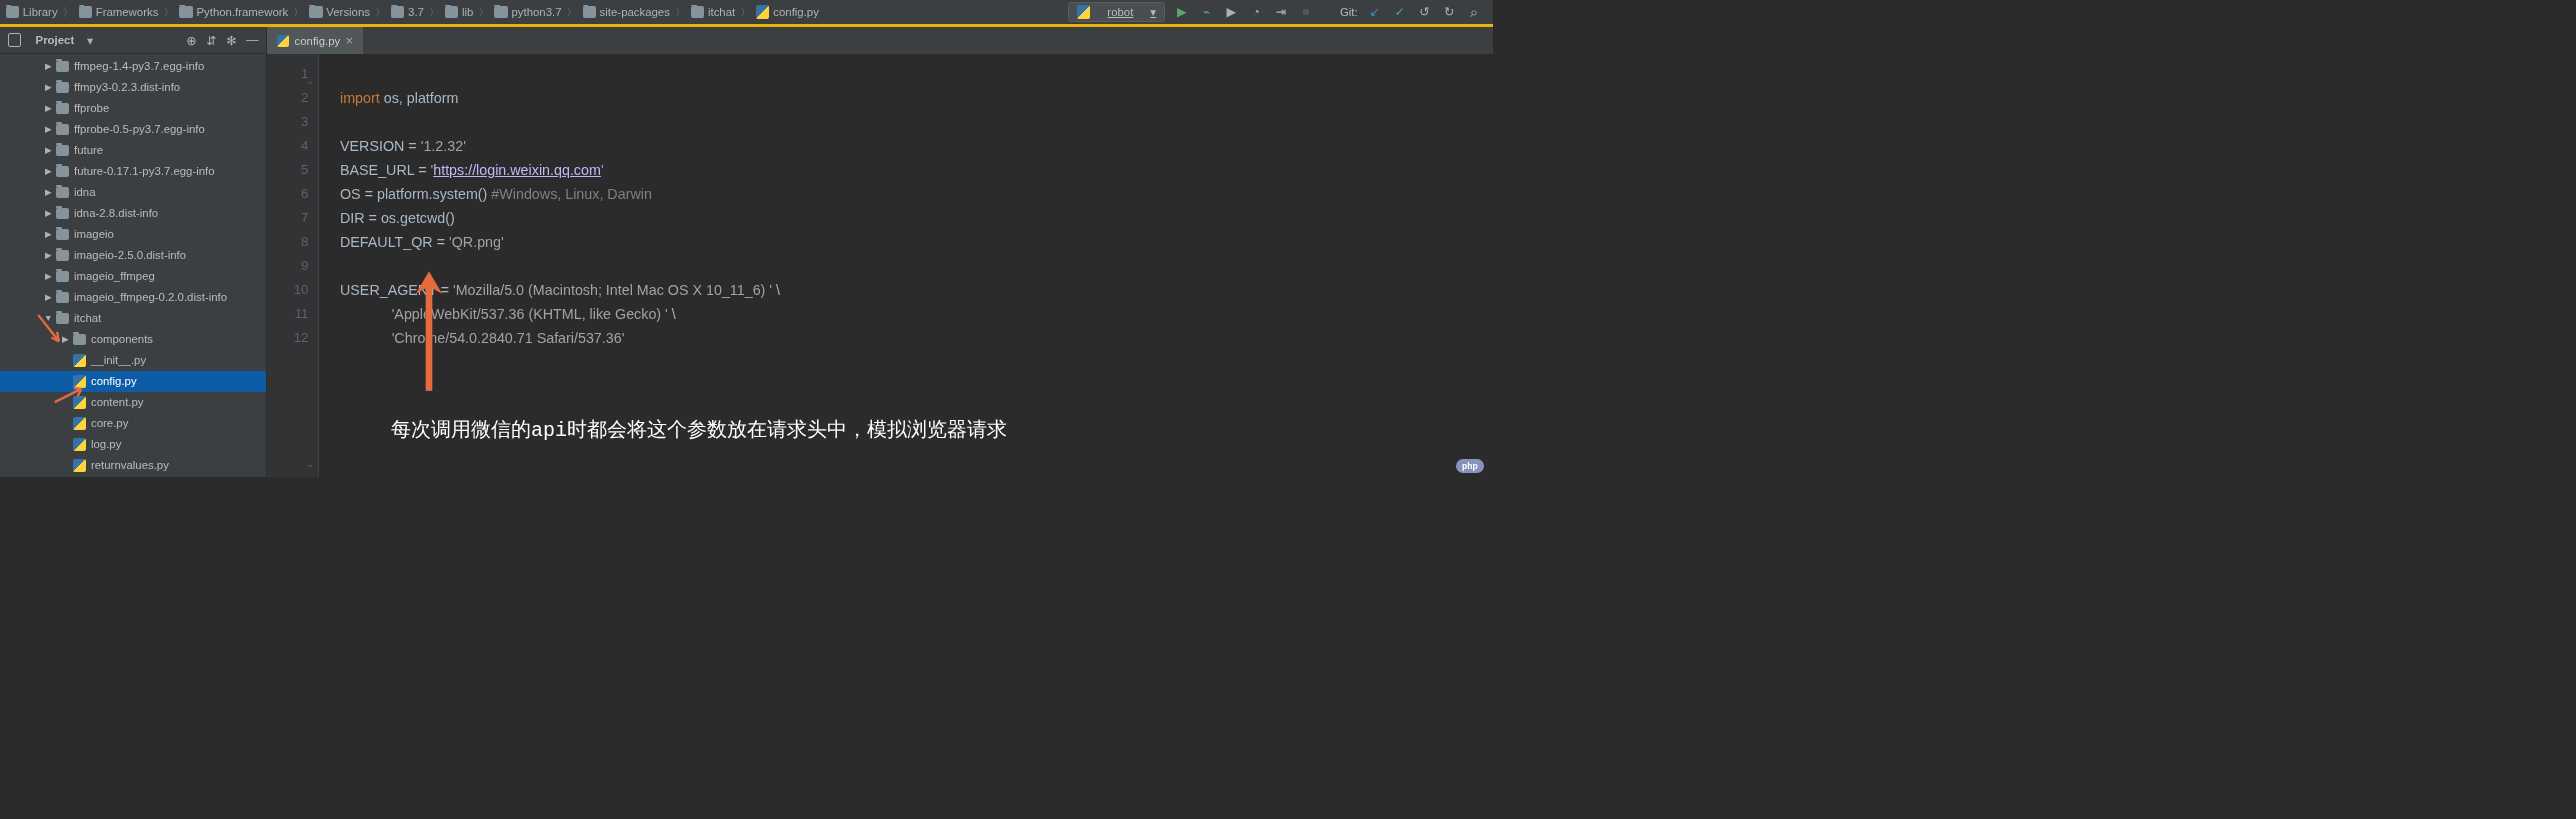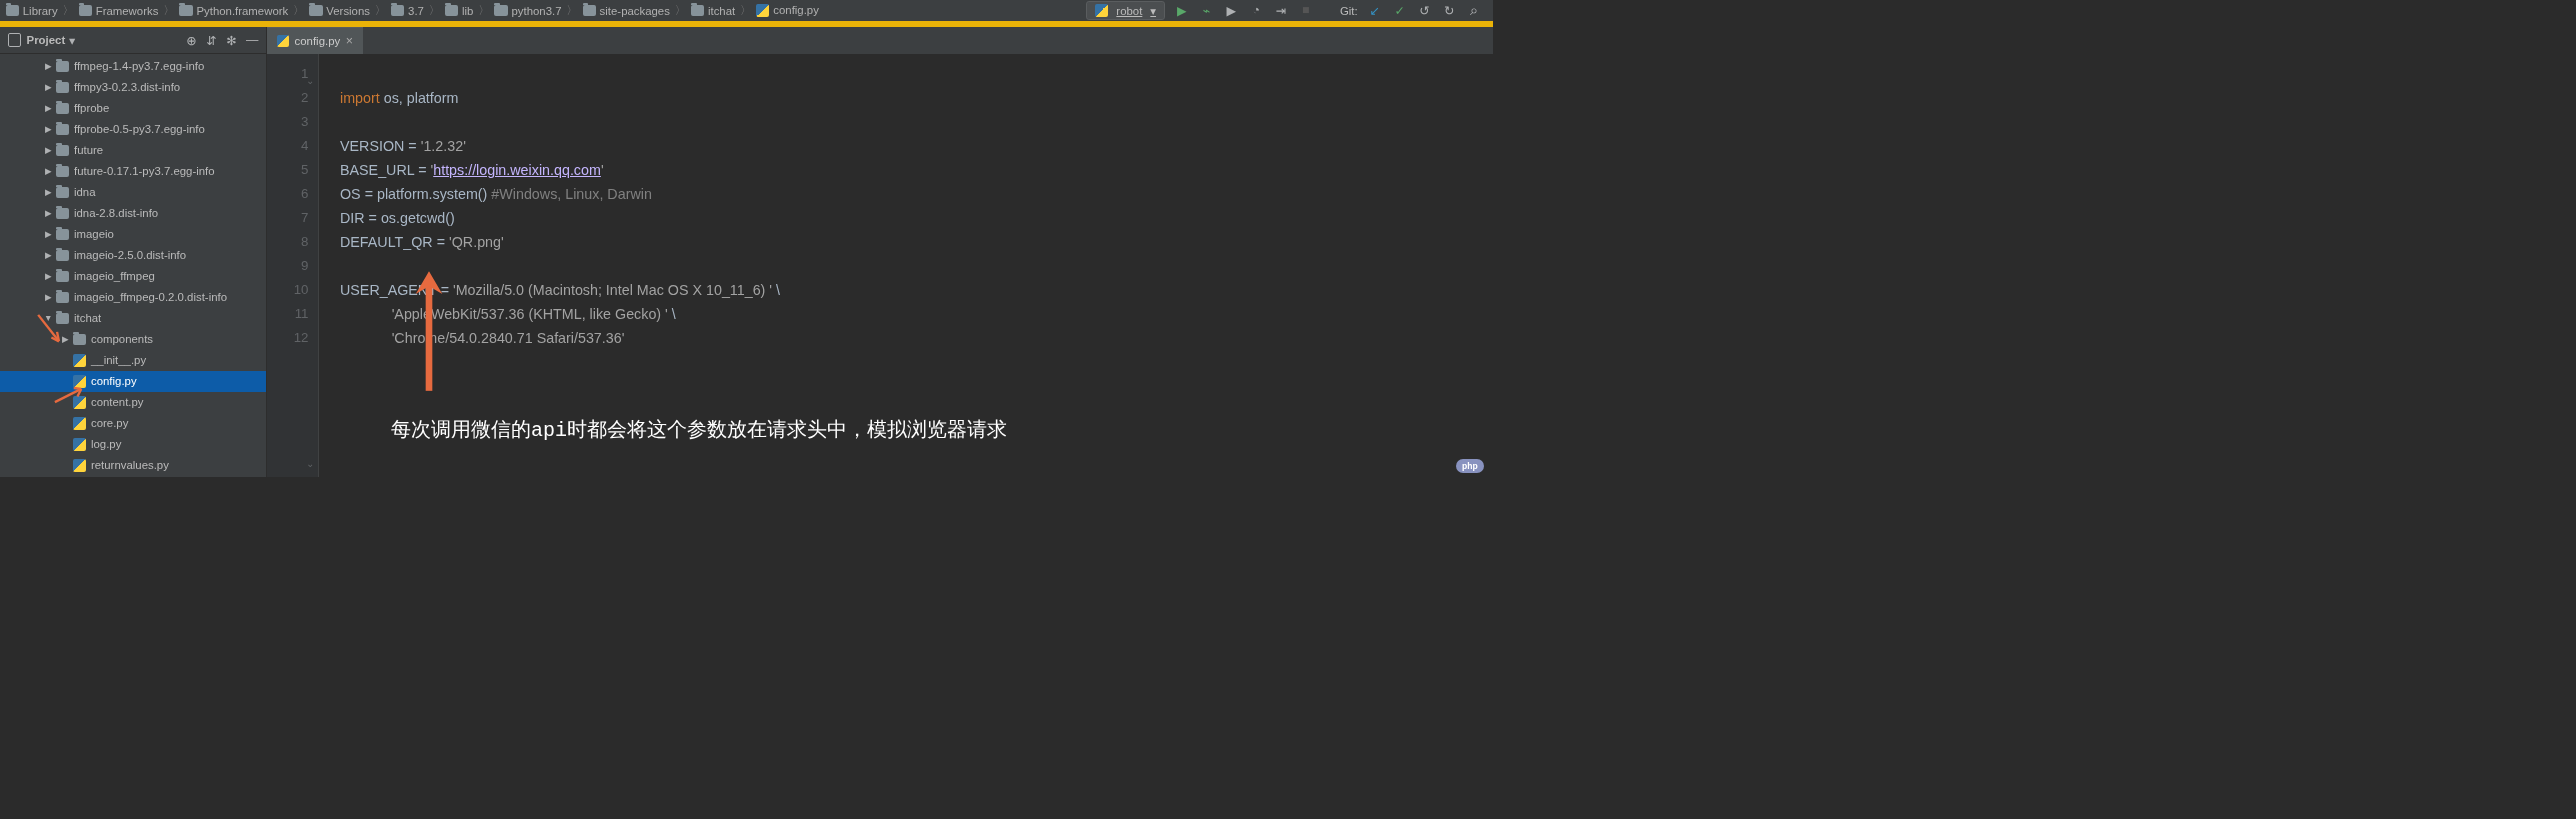--- a/index.html
+++ b/index.html
@@ -1,43 +1,43 @@
 <!DOCTYPE html>
 <html><head>
 <meta charset="utf-8">
 <style>
 * { margin: 0; padding: 0; box-sizing: border-box; font-family: -apple-system, BlinkMacSystemFont, "Segoe UI", sans-serif; }
 body { background: #2b2b2b; color: #a9b7c6; font-size: 12.4px; overflow: hidden; }
 .root { display: flex; flex-direction: column; width: 1493px; height: 477px; }
 
 
-.breadcrumb-bar { display: flex; align-items: center; height: 27px; background: #3c3f41; border-bottom: 6px solid #eab308; padding: 0 5.7px; justify-content: space-between; }
+.breadcrumb-bar { display: flex; align-items: center; height: 27px; background: #3c3f41; border-bottom: 3px solid #eab308; padding: 0 5.7px; justify-content: space-between; }
 .breadcrumb { display: flex; align-items: center; flex: 1; overflow: hidden; color: #b2b2b2; font-size: 11.4px; }
 .crumb { display: flex; align-items: center; gap: 3.8px; white-space: nowrap; }
 .crumb-sep { color: #7a7a7a; padding: 0 4.8px; }
 .folder-ic { width: 13.3px; height: 11.4px; background: #87939a; border-radius: 1.9px; position: relative; }
 .folder-ic::before { content: ""; position: absolute; top: -1.9px; left: 0; width: 5.7px; height: 1.9px; background: #87939a; border-radius: 1px 1px 0 0; }
 .py-ic { width: 13.3px; height: 13.3px; background: linear-gradient(135deg, #3572a5 50%, #ffd43b 50%); border-radius: 1.9px; }
 .toolbar-right { display: flex; align-items: center; gap: 9.5px; padding: 0 5.7px; }
-.run-config { display: flex; align-items: center; gap: 8px; background: #4b4e50; border: 1px solid #5a5d5f; border-radius: 2.9px; padding: 1.9px 7.6px; color: #bbb; font-size: 11.4px; text-decoration: underline; }
+.run-config { display: flex; align-items: center; gap: 17px; background: #4b4e50; border: 1px solid #5a5d5f; border-radius: 2.9px; padding: 1.9px 7.6px; color: #bbb; font-size: 11.4px; text-decoration: underline; }
 .tb-icon { width: 15.3px; height: 15.3px; display: flex; align-items: center; justify-content: center; cursor: pointer; }
 .play { color: #59a869; }
 .bug { color: #59a869; }
 .gray-ic { color: #afb1b3; }
 .stop { color: #555; }
 .git-lbl { color: #bbb; font-size: 11.4px; margin-left: 17px; }
 .blue-ic { color: #3592c4; }
 .green-ic { color: #59a869; }
 
 
 .main { display: flex; flex: 1; overflow: hidden; }
 
 
 .sidebar { width: 267px; background: #3c3f41; border-right: 1px solid #2d2d2d; display: flex; flex-direction: column; }
-.sidebar-header { display: flex; align-items: center; height: 27px; padding: 0 7.6px; border-bottom: 1px solid #2d2d2d; }
+.sidebar-header { display: flex; align-items: center; height: 27px; padding: 0 7.6px; border-bottom: 1px solid #2d2d2d; gap: 9px; }
 .proj-ic { width: 13.3px; height: 13.3px; border: 1px solid #afb1b3; border-radius: 1.9px; margin-right: 5.7px; }
 .sidebar-title { font-weight: bold; color: #bbb; font-size: 11.4px; }
 .dd-arrow { color: #afb1b3; margin-left: 3.8px; }
 .sidebar-header-icons { margin-left: auto; display: flex; gap: 9.5px; color: #afb1b3; }
 .tree { flex: 1; overflow-y: auto; padding-top: 1.9px; }
 .tree-row { display: flex; align-items: center; height: 21px; padding-left: 9.5px; cursor: pointer; color: #bbb; font-size: 11.4px; white-space: nowrap; }
 .tree-row.selected { background: #0d5ca8; color: #fff; }
 .indent { display: inline-block; }
 .expander { width: 9.5px; color: #afb1b3; font-size: 8.6px; text-align: center; }
 .tree-ic { width: 13.3px; height: 11.4px; margin: 0 4.8px 0 2.9px; }

